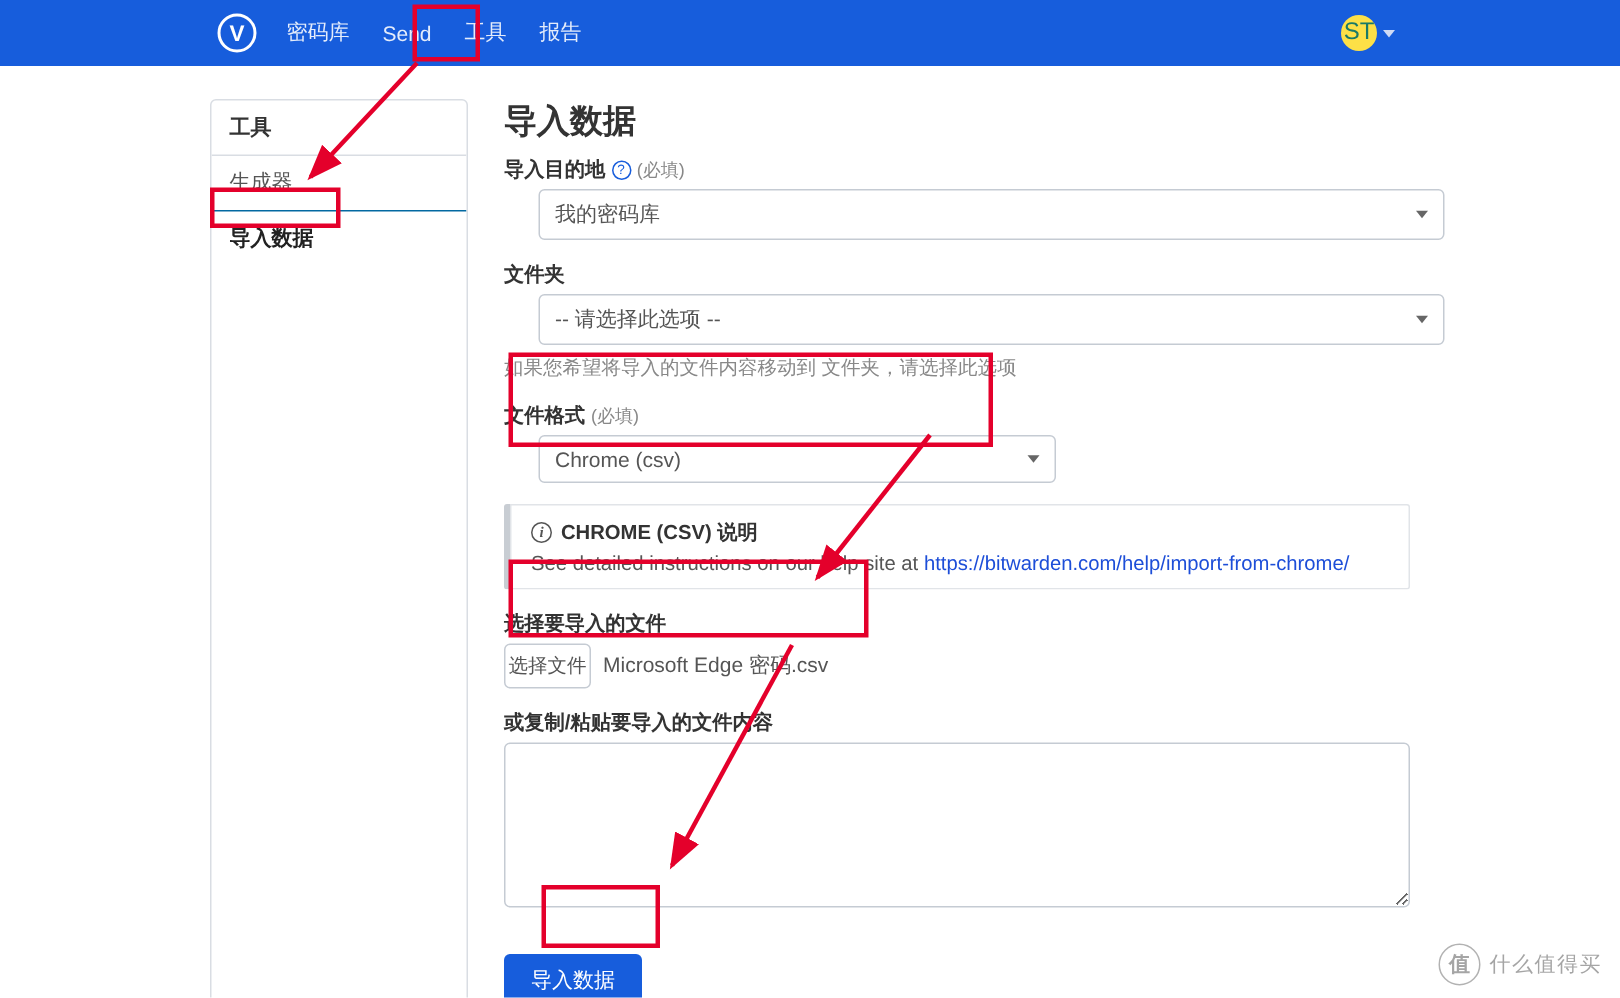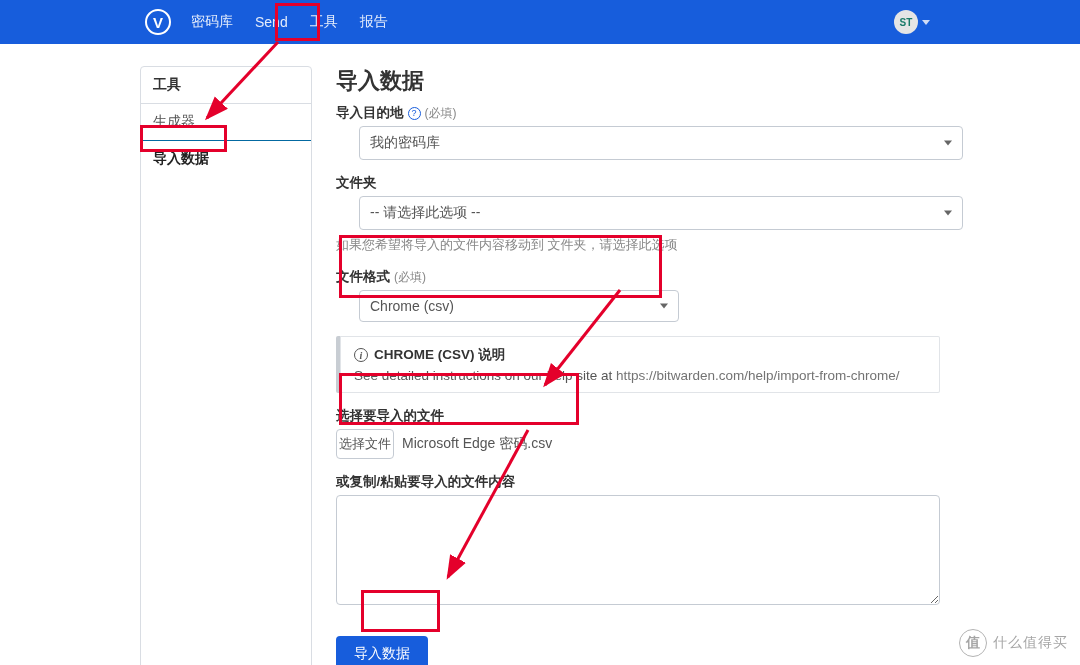--- a/index.html
+++ b/index.html
@@ -5,49 +5,49 @@
   * { box-sizing: border-box; margin: 0; padding: 0; }
   body { font-family: "Helvetica Neue", Arial, "Microsoft YaHei", sans-serif; font-size: 14px; color: #333; background: #fff; }
   .page { width: 1080px; height: 665px; position: relative; overflow: hidden; }
 
   
   .topnav { background: #175ddc; height: 44px; display: flex; align-items: center; padding: 0 150px 0 145px; color: #fff; justify-content: space-between; }
   .nav-left { display: flex; align-items: center; gap: 18px; }
   .logo { width: 26px; height: 26px; border: 2px solid #fff; border-radius: 50%; display: flex; align-items: center; justify-content: center; font-weight: bold; font-size: 15px; color: #fff; }
   .nav-item { color: #e4ecfb; font-size: 14px; cursor: pointer; padding: 4px 2px; }
   .avatar-wrap { display: flex; align-items: center; gap: 4px; }
-  .avatar { width: 24px; height: 24px; border-radius: 50%; background: #e5e5e5; display: flex; align-items: center; justify-content: center; font-size: 10px; font-weight: bold; color: #1a7a68; }
+  .avatar { width: 24px; height: 24px; border-radius: 50%; background: #fde047; display: flex; align-items: center; justify-content: center; font-size: 16px; font-weight: normal; color: #1a7a68; }
   .chev { width: 0; height: 0; border-left: 4px solid transparent; border-right: 4px solid transparent; border-top: 5px solid #cfdbf5; }
 
   
   .container { display: flex; padding: 22px 140px 0 140px; gap: 24px; }
   .sidebar { width: 172px; border: 1px solid #d9dde3; border-radius: 4px; overflow: hidden; flex-shrink: 0; }
   .side-head { padding: 9px 12px; font-weight: bold; border-bottom: 1px solid #d9dde3; font-size: 14px; color: #333; }
   .side-item { padding: 9px 12px; border-bottom: 1px solid #0369a1; font-size: 14px; color: #555; cursor: pointer; }
   .side-item:last-child { border-bottom: none; }
   .side-item.active { font-weight: bold; color: #222; }
 
   .main { flex: 1; min-width: 0; }
   .page-title { font-size: 22px; font-weight: 600; color: #333; margin-bottom: 8px; }
   .field { margin-bottom: 14px; }
   .label-row { display: flex; align-items: center; gap: 4px; margin-bottom: 4px; font-size: 13.5px; }
   .label-row .lbl { font-weight: bold; color: #333; }
   .qmark { width: 13px; height: 13px; border: 1.3px solid #175ddc; border-radius: 50%; display: inline-flex; align-items: center; justify-content: center; font-size: 9px; color: #175ddc; }
   .req { color: #888; font-size: 12px; }
   .select { border: 1px solid #c5cbd3; border-radius: 4px; padding: 7px 10px; font-size: 14px; color: #555; position: relative; background: #fff; cursor: pointer; margin-left: 23px; }
   .select .caret { position: absolute; right: 10px; top: 50%; transform: translateY(-50%); width: 0; height: 0; border-left: 4px solid transparent; border-right: 4px solid transparent; border-top: 5px solid #666; }
   .full-select { width: 100%; }
-  .half-select { width: 320px; }
+  .half-select { width: 345px; }
   .hint { color: #888; font-size: 13px; margin-top: 6px; }
 
   .info-box { border-left: 4px solid #c8cdd3; background: #fff; padding: 10px 14px; margin-bottom: 14px; box-shadow: 0 0 0 1px #e1e4e8 inset; border-radius: 2px; border-left-color: #c8cdd3; }
   .info-title { font-weight: bold; font-size: 13.5px; color: #333; display: flex; align-items: center; gap: 6px; }
   .icircle { width: 14px; height: 14px; border: 1.5px solid #555; border-radius: 50%; display: inline-flex; align-items: center; justify-content: center; font-size: 10px; font-style: italic; font-family: serif; color: #555; }
   .info-body { font-size: 13.5px; color: #555; margin-top: 4px; }
-  .info-body a { color: #737373; text-decoration: none; }
+  .info-body a { color: #1d4ed8; text-decoration: none; }
 
   .file-row { display: flex; align-items: center; gap: 8px; margin-top: 2px; }
   .file-btn { border: 1px solid #c5cbd3; border-radius: 4px; padding: 5px 2px; font-size: 13px; color: #555; background: #fff; cursor: pointer; }
   .file-name { color: #555; font-size: 14px; }
 
   .textarea { width: 100%; height: 110px; border: 1px solid #c5cbd3; border-radius: 4px; resize: both; padding: 8px; font-family: inherit; font-size: 14px; }
 
   .submit-btn { background: #175ddc; color: #fff; border: none; border-radius: 4px; padding: 9px 18px; font-size: 14px; font-weight: 500; cursor: pointer; margin-top: 14px; }
 
   

